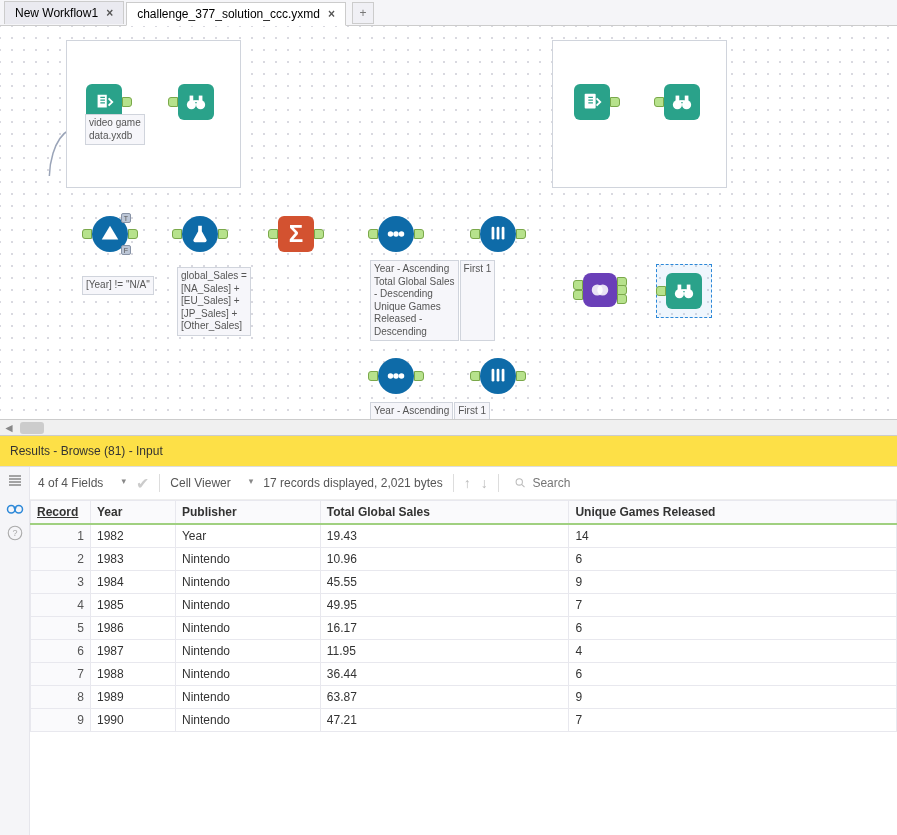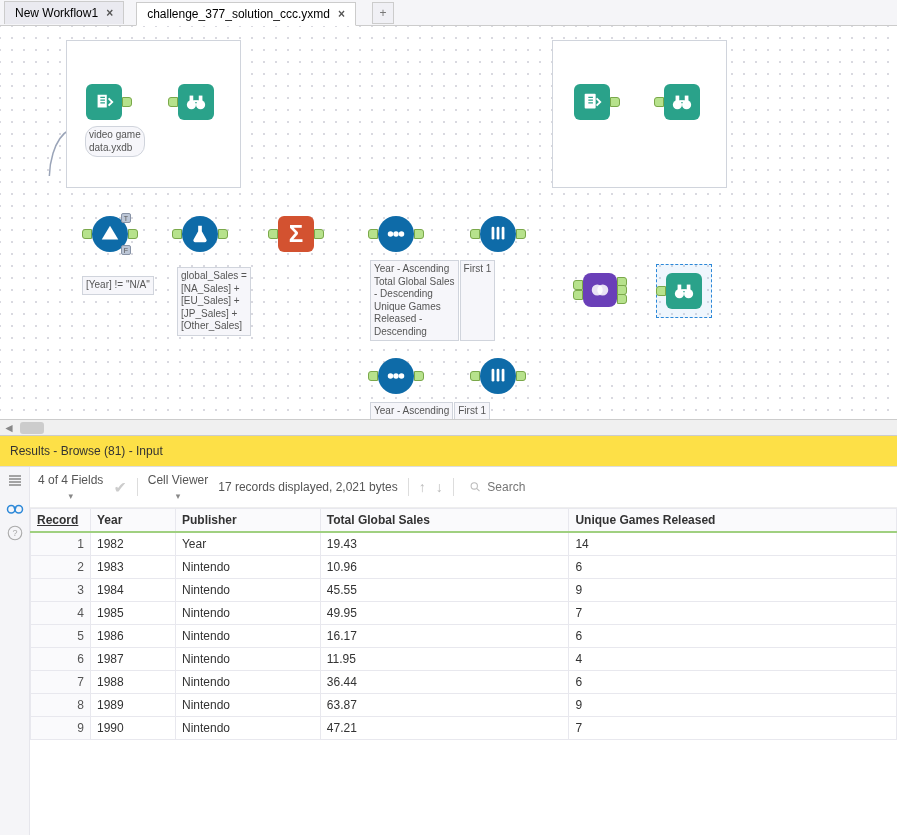--- a/index.html
+++ b/index.html
@@ -1,18 +1,18 @@
 <!DOCTYPE html>
 <html><head>
 <meta charset="utf-8">
 <style>
 *{box-sizing:border-box;margin:0;padding:0;font-family:"Segoe UI",Arial,sans-serif;font-size:12px;}
 body{width:897px;height:835px;background:#fff;overflow:hidden;display:flex;flex-direction:column;}
 .tabbar{display:flex;align-items:center;background:#f5f5f8;border-bottom:1px solid #ccc;height:26px;padding-left:4px;}
-.tab{display:flex;align-items:center;gap:8px;padding:4px 10px;border:1px solid #ccc;border-bottom:none;background:#eaeaf0;margin-right:12px;cursor:pointer;}
+.tab{display:flex;align-items:center;gap:8px;padding:4px 10px;border:1px solid #ccc;border-bottom:none;background:#eaeaf0;margin-right:2px;cursor:pointer;}
 .tab.active{background:#fff;border-bottom:1px solid #fff;position:relative;top:1px;}
 .tab .close{color:#555;font-weight:bold;}
 .addtab{width:22px;height:22px;border:1px solid #ccc;display:flex;align-items:center;justify-content:center;background:#f0f0f5;margin-left:4px;cursor:pointer;color:#777;}
 .canvas-wrap{flex:0 0 410px;position:relative;overflow:hidden;border-bottom:1px solid #ccc;}
 .canvas{position:absolute;inset:0;background-image:radial-gradient(#d9d9e0 1px,transparent 1px);background-size:12px 12px;background-position:6px 6px;}
 .hscroll{position:absolute;bottom:0;left:0;right:0;height:16px;background:#f0f0f0;border-top:1px solid #ccc;display:flex;align-items:center;}
 .hthumb{width:24px;height:12px;background:#ccc;border-radius:3px;margin-left:2px;}
 .harrow{color:#888;padding:0 3px;}
 .container-box{position:absolute;background:#fff;border:1px solid #d0d4dc;}
 .node{position:absolute;display:flex;flex-direction:column;align-items:center;}
@@ -29,21 +29,21 @@
 .port-l,.port-r{position:absolute;top:50%;transform:translateY(-50%);width:10px;height:10px;background:#b7e28c;border:1px solid #7aa84a;}
 .port-l{left:-10px;border-top-left-radius:3px;border-bottom-left-radius:3px;}
 .port-r{right:-10px;border-top-right-radius:3px;border-bottom-right-radius:3px;}
 .badge{position:absolute;width:10px;height:10px;background:#bcc6d6;border:1px solid #8893a6;border-radius:2px;font-size:7px;display:flex;align-items:center;justify-content:center;color:#555;}
 svg.wires{position:absolute;inset:0;pointer-events:none;}
 path.wire{stroke:#9aa4b8;stroke-width:1.5;fill:none;}
 .sel-box{position:absolute;border:1px dashed #2c88d8;background:rgba(120,180,240,0.12);}
 .results-hdr{background:#fde047;border-bottom:1px solid #ddd;padding:8px 10px;color:#333;}
 .toolbar{display:flex;align-items:center;gap:10px;padding:6px 8px;border-bottom:1px solid #eee;}
 .toolbar .sep{width:1px;height:18px;background:#ddd;}
-.toolbar .linkish{color:#555;cursor:pointer;display:flex;align-items:center;gap:4px;flex-direction:column;}
+.toolbar .linkish{color:#555;cursor:pointer;display:flex;align-items:flex-start;gap:18px;}
 .toolbar .arrow{color:#bbb;font-size:14px;cursor:pointer;}
 .toolbar .check{color:#ccc;font-size:16px;}
 .searchbox{display:flex;align-items:center;gap:6px;border:1px solid transparent;flex:1;max-width:200px;padding:2px 4px;color:#bbb;}
 .searchbox input{border:none;outline:none;color:#1d4ed8;width:100%;}
 .sidebar{position:absolute;left:0;top:0;bottom:0;width:30px;background:#f5f5f8;border-right:1px solid #e6e6ec;display:flex;flex-direction:column;align-items:center;padding-top:4px;gap:6px;}
 .sidebar .ico{width:20px;height:20px;display:flex;align-items:center;justify-content:center;color:#888;cursor:pointer;}
 .sidebar .ico.active{color:#2c88d8;}
 .results-body{position:relative;flex:1;display:flex;}
 .grid-wrap{margin-left:30px;flex:1;overflow:auto;}
 table.grid{border-collapse:collapse;width:100%;}
@@ -104,21 +104,21 @@
       <div class="tool input">
         <svg class="icon-svg" viewBox="0 0 24 24">
             <rect x="4" y="3" width="12" height="16" rx="1" fill="#fff"></rect>
             <rect x="4" y="3" width="12" height="16" rx="1" fill="none" stroke="#2aa28a" stroke-width="2"></rect>
             <path d="M8 7h5M8 10h5M8 13h5" stroke="#2aa28a" stroke-width="1.5"></path>
             <path d="M17 8l4 4-4 4" fill="none" stroke="#fff" stroke-width="2"></path>
           </svg>
         <span class="port-r"></span>
       </div>
     </div>
-    <div class="label-box" style="position:absolute;left:85px;top:100px;border-radius:12px;">video game
+    <div class="label-box" style="position:absolute;left:85px;top:88px;">video game
 data.yxdb</div>
     <div class="node" style="left:178px;top:58px;">
       <div class="tool browse">
         <svg class="icon-svg" viewBox="0 0 24 24">
             <circle cx="7" cy="15" r="5" fill="#fff"></circle>
             <circle cx="17" cy="15" r="5" fill="#fff"></circle>
             <rect x="5" y="5" width="4" height="7" fill="#fff"></rect>
             <rect x="15" y="5" width="4" height="7" fill="#fff"></rect>
             <rect x="9" y="10" width="6" height="2" fill="#fff"></rect>
           </svg>

